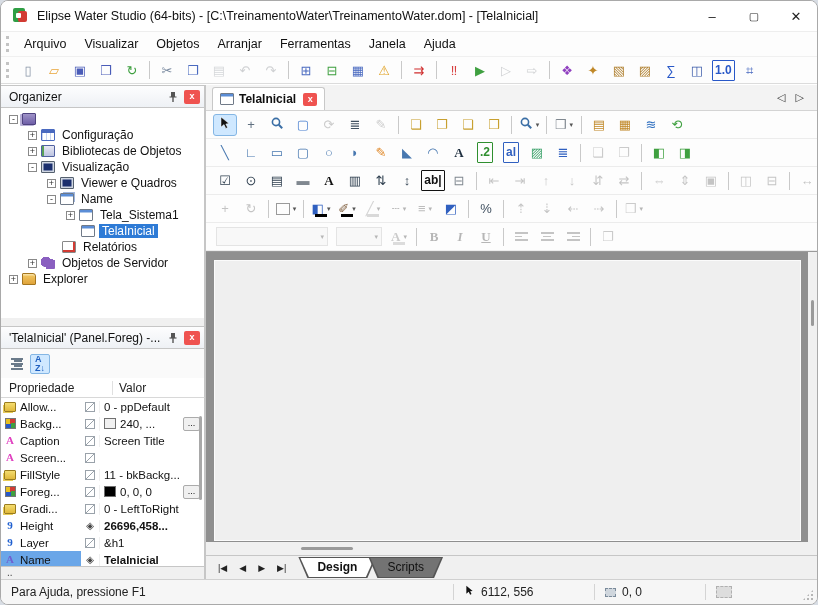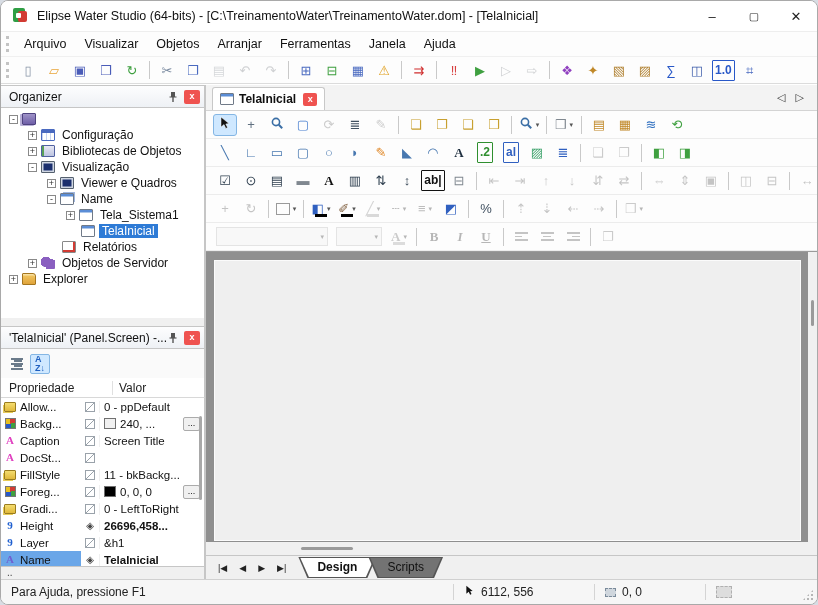--- a/index.html
+++ b/index.html
@@ -329,21 +329,21 @@
             <div class="trow" style="padding-left: 8px;">
               <span class="exp">+</span>
               <span class="ti folder"></span>
               <span class="lbl">Explorer</span>
             </div>
           </div>
       </div>
       <div class="vsplit"></div>
       <div class="panel props">
         <div class="phead">
-          <span class="ptitle">'TelaInicial' (Panel.Screen) -...</span>
+          <span class="ptitle">'TelaInicial' (Panel.Foreg) -...</span>
           <span class="pin">
               <svg width="10" height="12" viewBox="0 0 10 12">
                 <rect x="3" y="1" width="4" height="5" fill="#555"></rect>
                 <line x1="5" y1="6" x2="5" y2="11" stroke="#555" stroke-width="1.4"></line>
                 <line x1="1.5" y1="6" x2="8.5" y2="6" stroke="#555" stroke-width="1.2"></line>
               </svg>
             </span>
           <span class="closebtn">x</span>
         </div>
         <div class="ptools">
@@ -408,21 +408,21 @@
               </span>
               <span class="pval">
                 <span class="vtxt">Screen Title</span>
               </span>
             </div>
             <div class="prow">
               <span class="pnwrap">
                 <span class="picell">
                   <span class="pi-A" style="color: rgb(224, 64, 192);">A</span>
                 </span>
-                <span class="pname">DocSt...</span>
+                <span class="pname">Screen...</span>
               </span>
               <span class="pmark">
                 <span class="defbox"></span>
               </span>
               <span class="pval">
                 <span class="vtxt"></span>
               </span>
             </div>
             <div class="prow">
               <span class="pnwrap">

